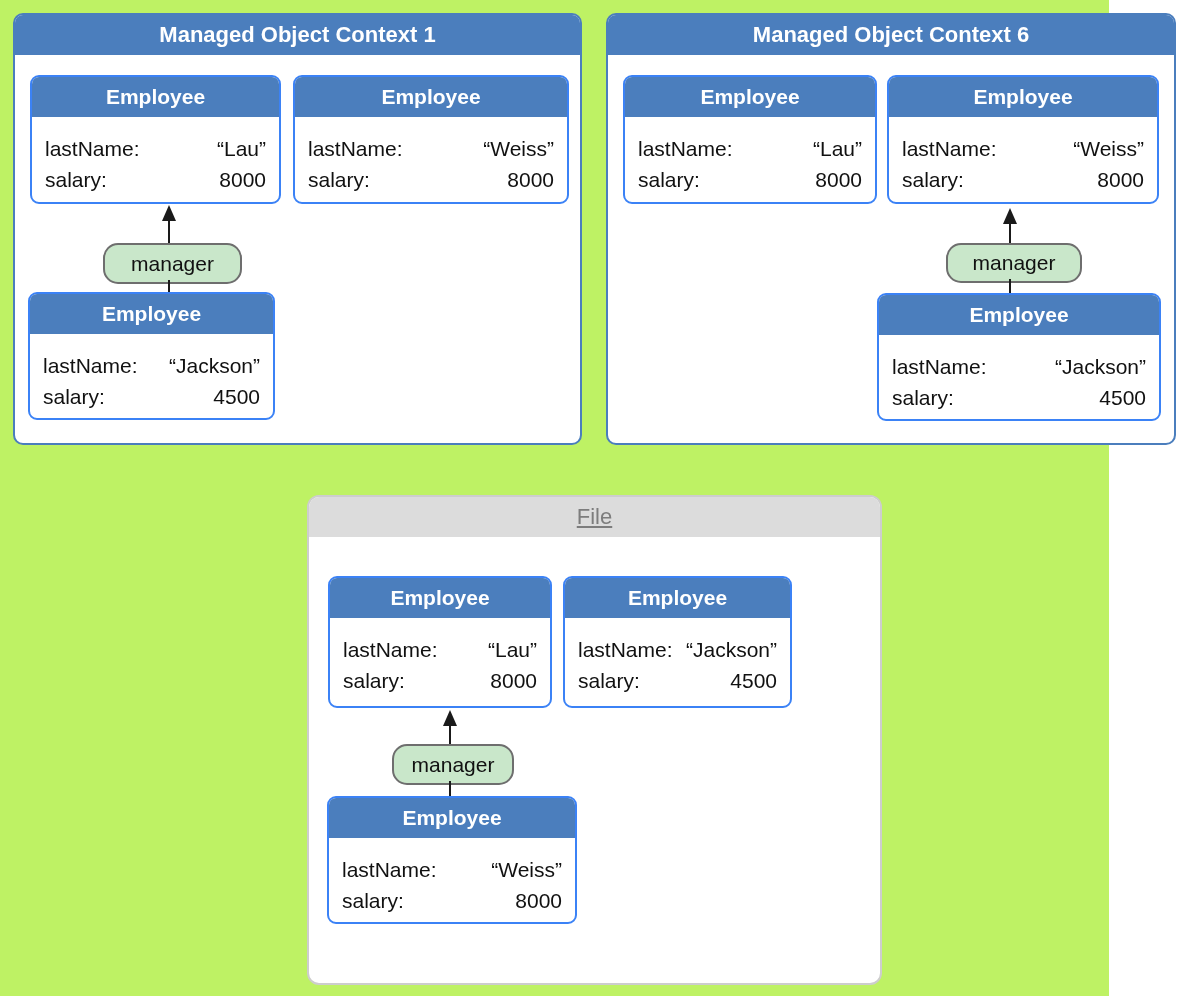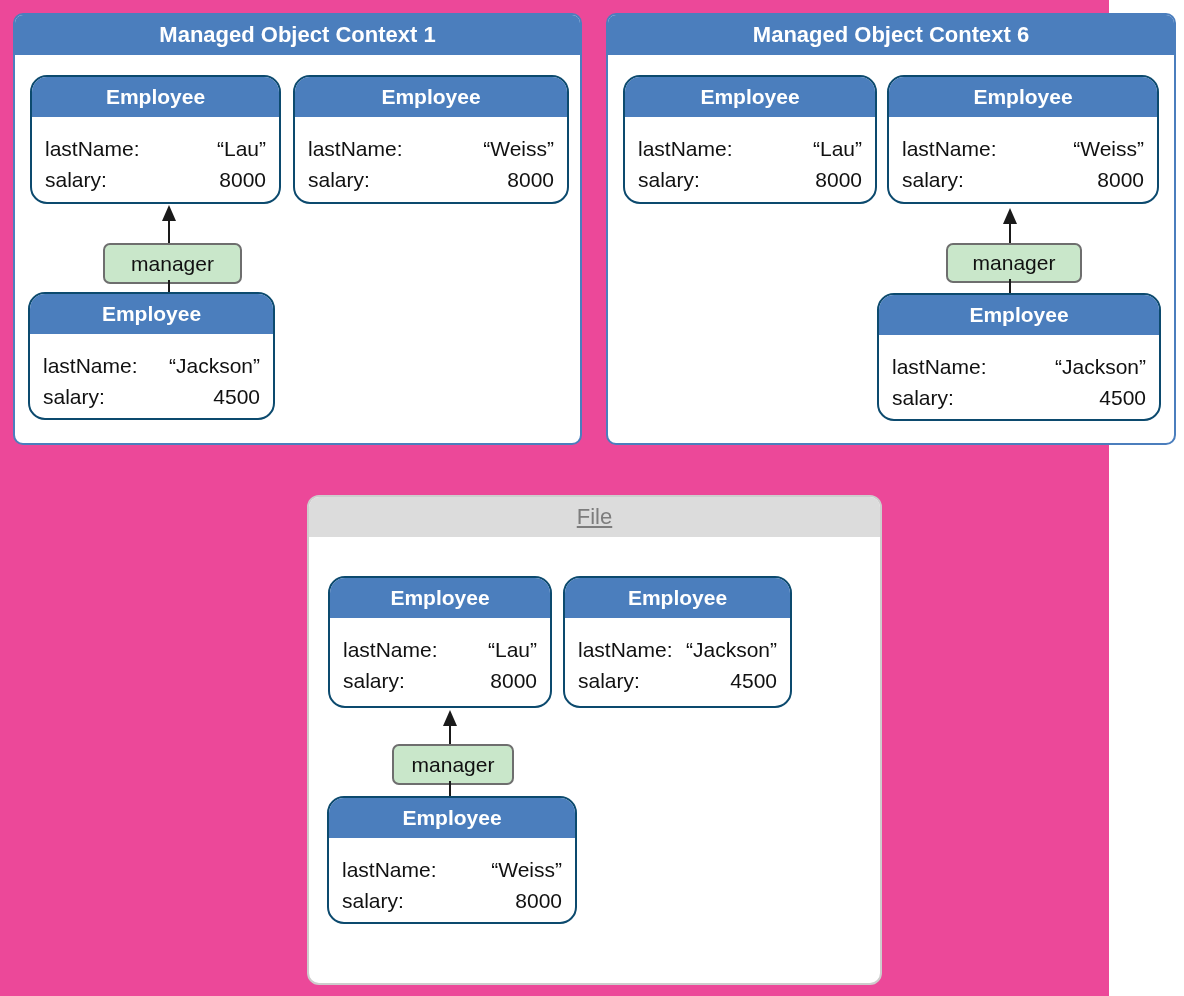--- a/index.html
+++ b/index.html
@@ -1,46 +1,46 @@
 <!DOCTYPE html>
 <html><head>
 <meta charset="utf-8">
 <style>
   html,body { margin:0; padding:0; background:#ffffff; }
   .canvas {
-    position:relative; width:1109px; height:996px; background:#ec4899;
+    position:relative; width:1109px; height:996px; background:#bef264;
     font-family:"Liberation Sans", sans-serif; color:#111;
   }
   
   .ctx {
     position:absolute; background:#ffffff;
     border:2px solid #4b7ebd; border-radius:10px; overflow:hidden;
   }
   .ctx-header {
     height:40px; line-height:39px; background:#4b7ebd; color:#ffffff;
     font-weight:bold; font-size:22px; text-align:center;
   }
   .ctx.file { border-color:#cdcdcd; border-radius:12px; }
   .ctx.file .ctx-header { background:#dcdcdc; color:#7d7d7d; font-weight:normal;text-decoration:underline; }
   
   .card {
     position:absolute; background:#ffffff;
-    border:2px solid #0c4a6e; border-radius:17px; overflow:hidden;
+    border:2px solid #3b82f6; border-radius:9px; overflow:hidden;
   }
   .card-header {
     height:40px; line-height:39px; background:#4b7ebd; color:#ffffff;
     font-weight:bold; font-size:21px; text-align:center;
   }
   .card-body { padding:16px 13px 0 13px; font-size:21px; line-height:31px; }
   .frow { display:flex; }
   .frow .val { margin-left:auto; text-align:right; }
   
   .badge {
     position:absolute; background:#c9e7ca; border:2px solid #6e6e6e;
-    border-radius:7px; font-size:21px; color:#111;
+    border-radius:15px; font-size:21px; color:#111;
     display:flex; align-items:center; justify-content:center;
   }
   
   .vline { position:absolute; width:2px; background:#1a1a1a; }
   .ah {
     position:absolute; width:0; height:0;
     border-left:7px solid transparent; border-right:7px solid transparent;
     border-bottom:16px solid #1a1a1a;
   }
 </style>

